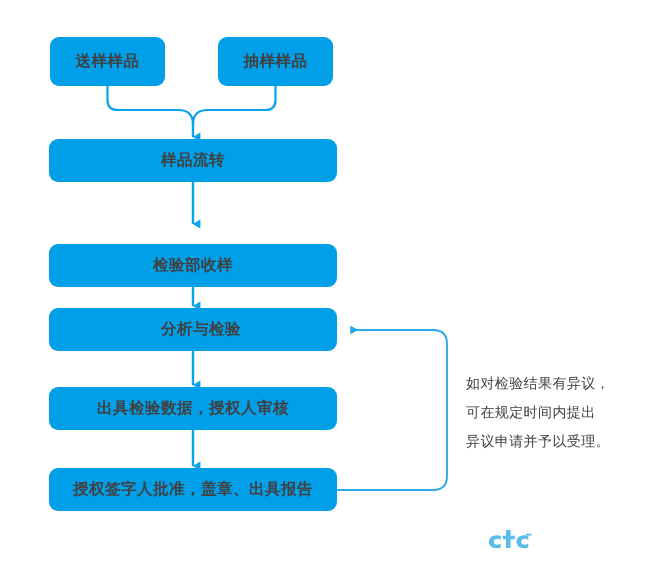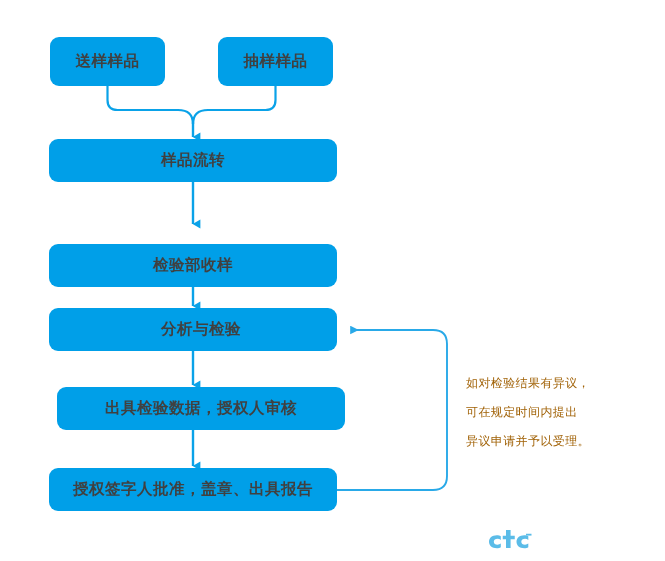--- a/index.html
+++ b/index.html
@@ -41,30 +41,30 @@
     text-align: center;
     box-sizing: border-box;
     line-height: 1.2;
   }
   .node-top-left  { left: 50px;  top: 37px;  width: 115px; height: 49px; }
   .node-top-right { left: 218px; top: 37px;  width: 115px; height: 49px; }
   .node-wide      { left: 49px;  width: 288px; height: 43px; }
   .node-flow      { top: 139px; }
   .node-receive   { top: 244px; }
   .node-analyze   { top: 308px; padding-left: 16px; }
-  .node-data      { top: 387px; margin-left: 8px; }
+  .node-data      { top: 387px; }
   .node-report    { top: 468px; }
 
   .annotation {
     position: absolute;
     left: 466px;
     top: 369px;
     width: 170px;
-    color: #a16207;
-    font-size: 12px;
+    color: #404040;
+    font-size: 14px;
     line-height: 29px;
     letter-spacing: 0.4px;
     white-space: pre-line;
   }
 
   .logo {
     position: absolute;
     left: 482px;
     top: 527px;
     width: 50px;

